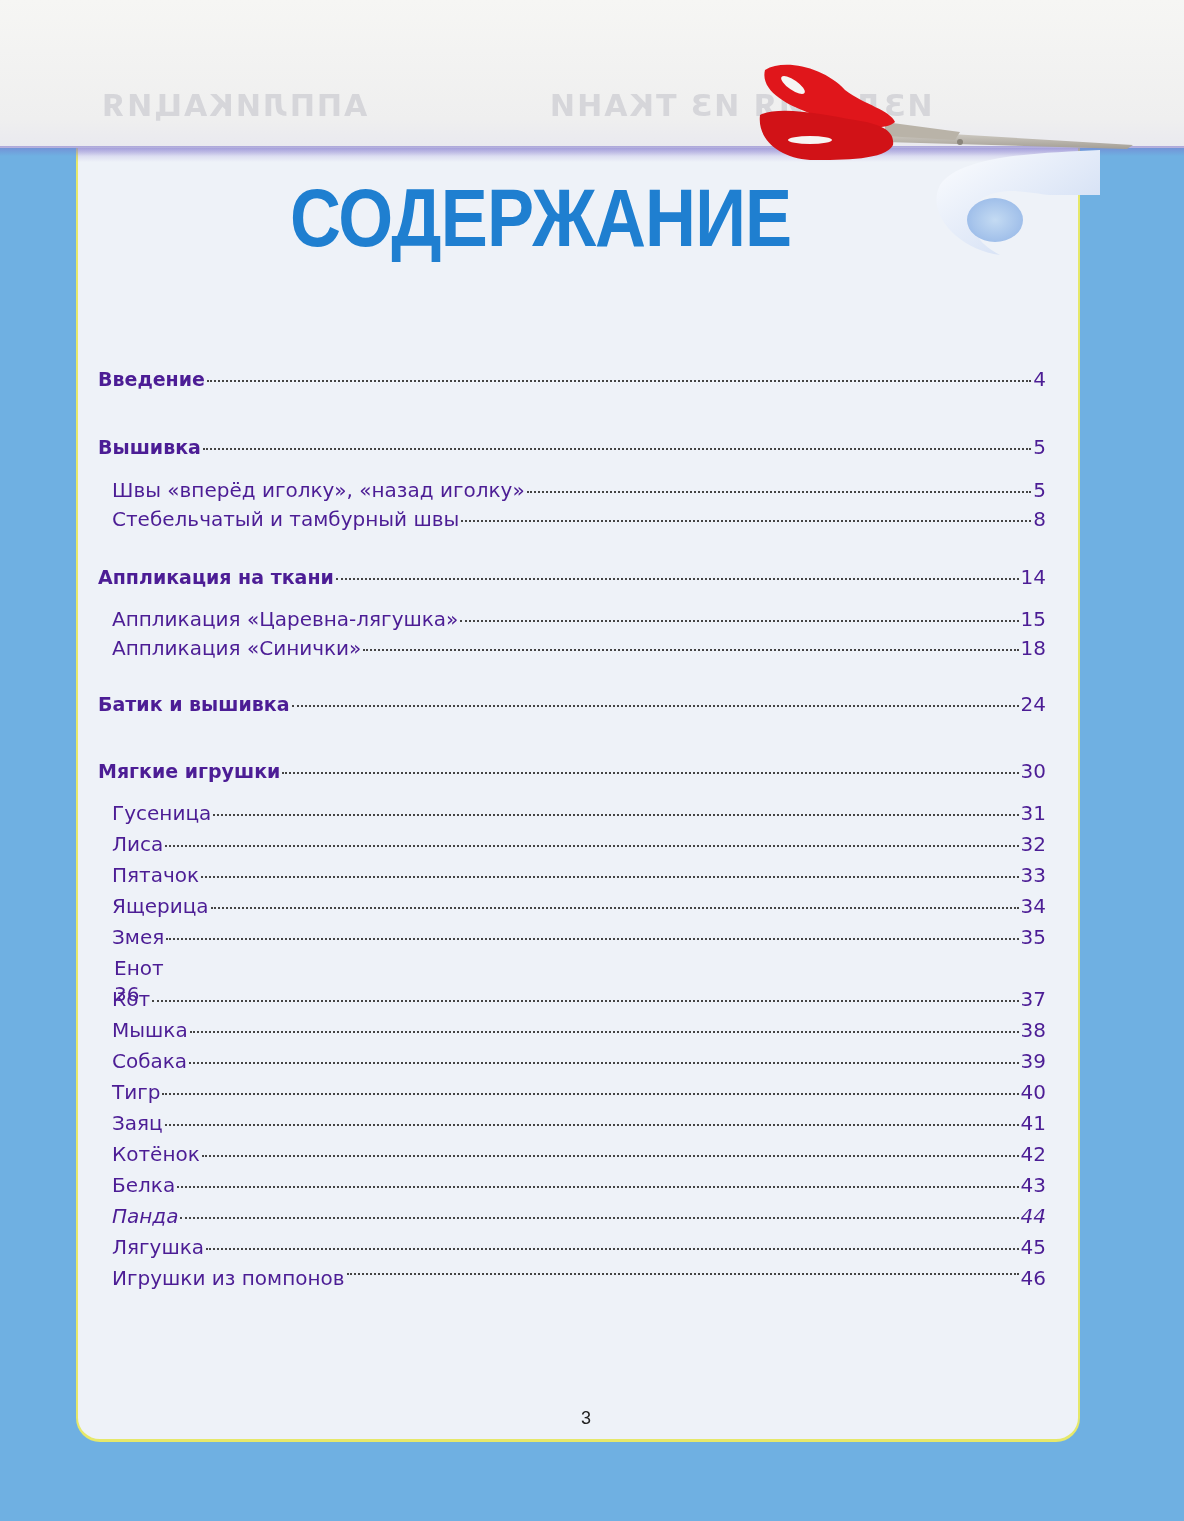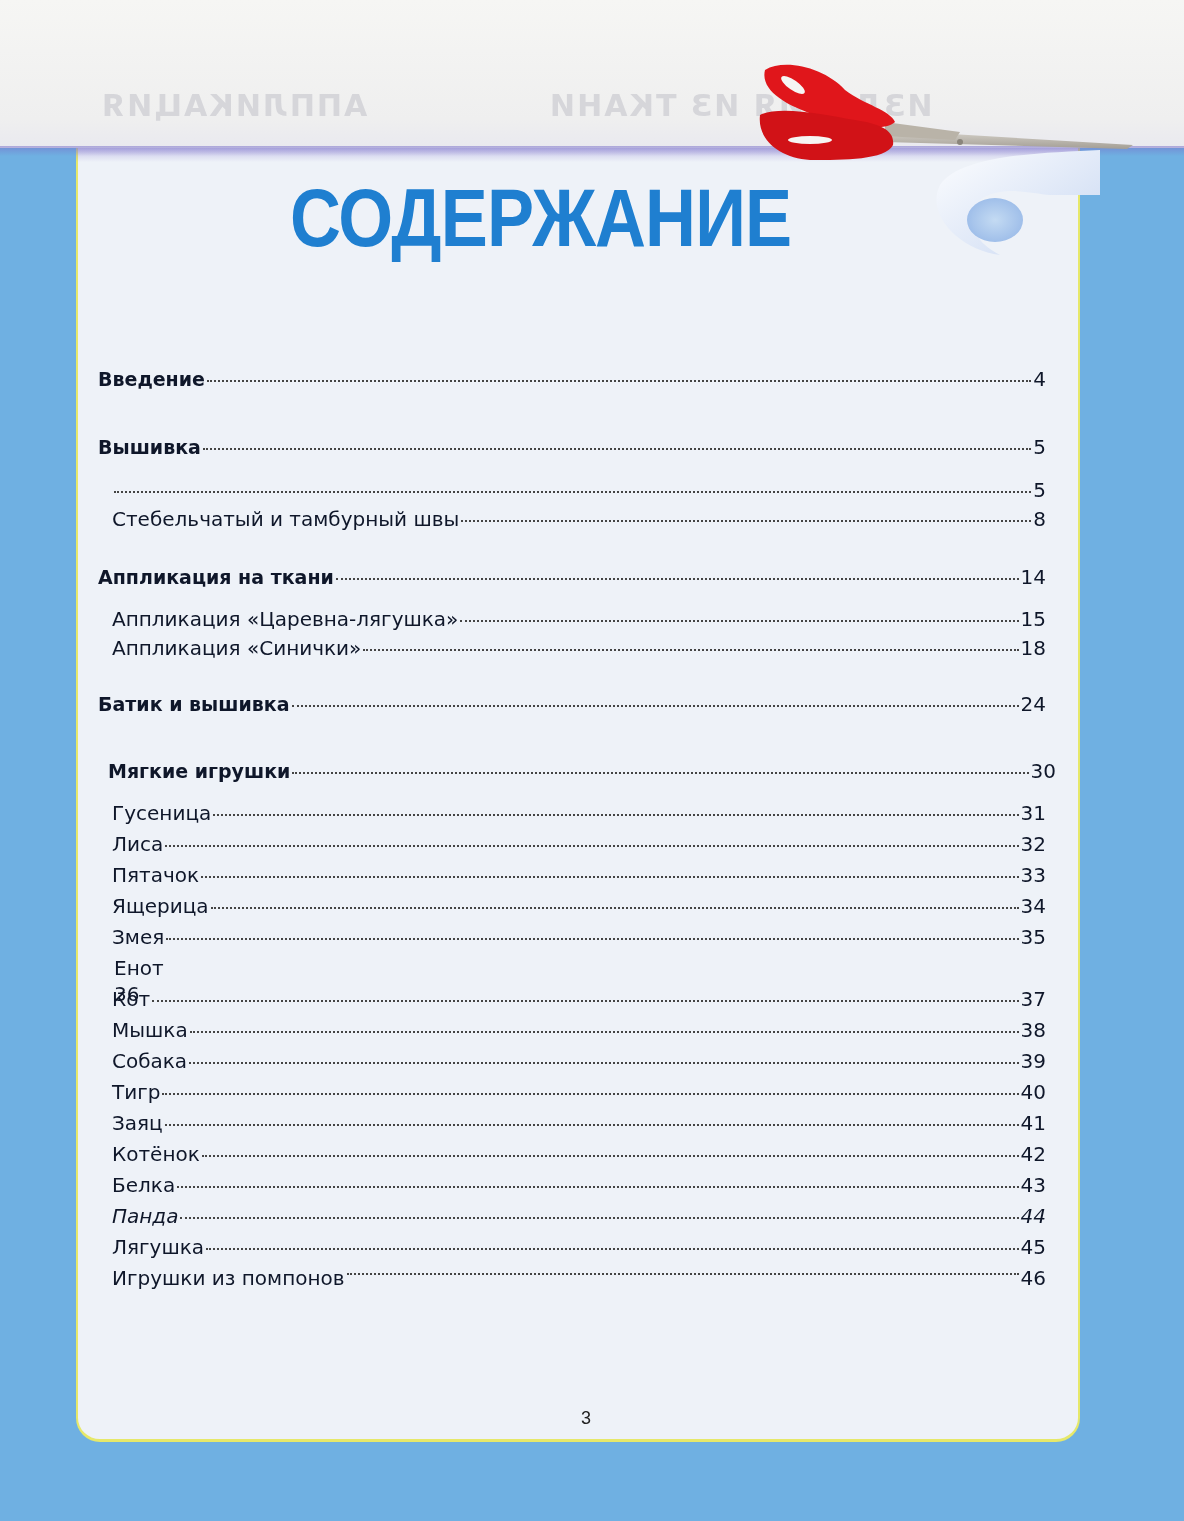--- a/index.html
+++ b/index.html
@@ -46,21 +46,21 @@
   }
   .curl {
     position: absolute; left: 920px; top: 145px; width: 180px; height: 120px;
   }
   .scissors {
     position: absolute; left: 755px; top: 60px; width: 380px; height: 110px;
   }
   .toc { position: absolute; left: 98px; top: 0; width: 950px; }
   .row {
     position: absolute; left: 0; width: 948px; display: flex; align-items: baseline;
-    font-size: 20px; color: #0f172a; white-space: nowrap;
+    font-size: 20px; color: #4c1d95; white-space: nowrap;
   }
   .row.bold { font-weight: bold; font-size: 19px; }
   .row.sub { left: 14px; width: 934px; }
   .row .label { flex: none; }
   .row .dots {
     flex: 1; border-bottom: 2px dotted #444; margin: 0 2px; transform: translateY(-4px);
   }
   .row .page { flex: none; font-weight: normal; font-size: 20px; }
   .page-num {
     position: absolute; left: 576px; top: 1408px; width: 20px; text-align: center;
@@ -117,20 +117,21 @@
     <span class="label">Введение</span>
     <span class="dots"></span>
     <span class="page">4</span>
   </div>
   <div class="row bold" style="top:435px;">
     <span class="label">Вышивка</span>
     <span class="dots"></span>
     <span class="page">5</span>
   </div>
   <div class="row sub" style="top:478px;">
+    <span class="label">Швы «вперёд иголку», «назад иголку»</span>
     <span class="dots"></span>
     <span class="page">5</span>
   </div>
   <div class="row sub" style="top:507px;">
     <span class="label">Стебельчатый и тамбурный швы</span>
     <span class="dots"></span>
     <span class="page">8</span>
   </div>
   <div class="row bold" style="top:565px;">
     <span class="label">Аппликация на ткани</span>
@@ -145,21 +146,21 @@
   <div class="row sub" style="top:636px;">
     <span class="label">Аппликация «Синички»</span>
     <span class="dots"></span>
     <span class="page">18</span>
   </div>
   <div class="row bold" style="top:692px;">
     <span class="label">Батик и вышивка</span>
     <span class="dots"></span>
     <span class="page">24</span>
   </div>
-  <div class="row bold" style="top:759px;margin-left:10px;">
+  <div class="row bold" style="top:759px;">
     <span class="label">Мягкие игрушки</span>
     <span class="dots"></span>
     <span class="page">30</span>
   </div>
   <div class="row sub" style="top:801px;">
     <span class="label">Гусеница</span>
     <span class="dots"></span>
     <span class="page">31</span>
   </div>
   <div class="row sub" style="top:832px;">

